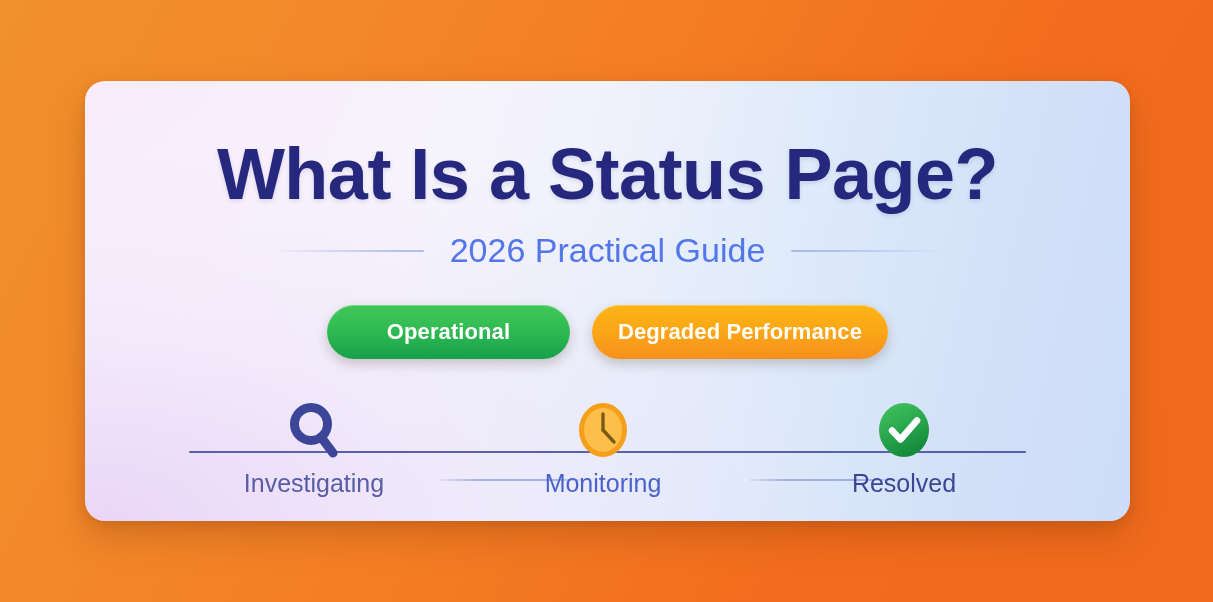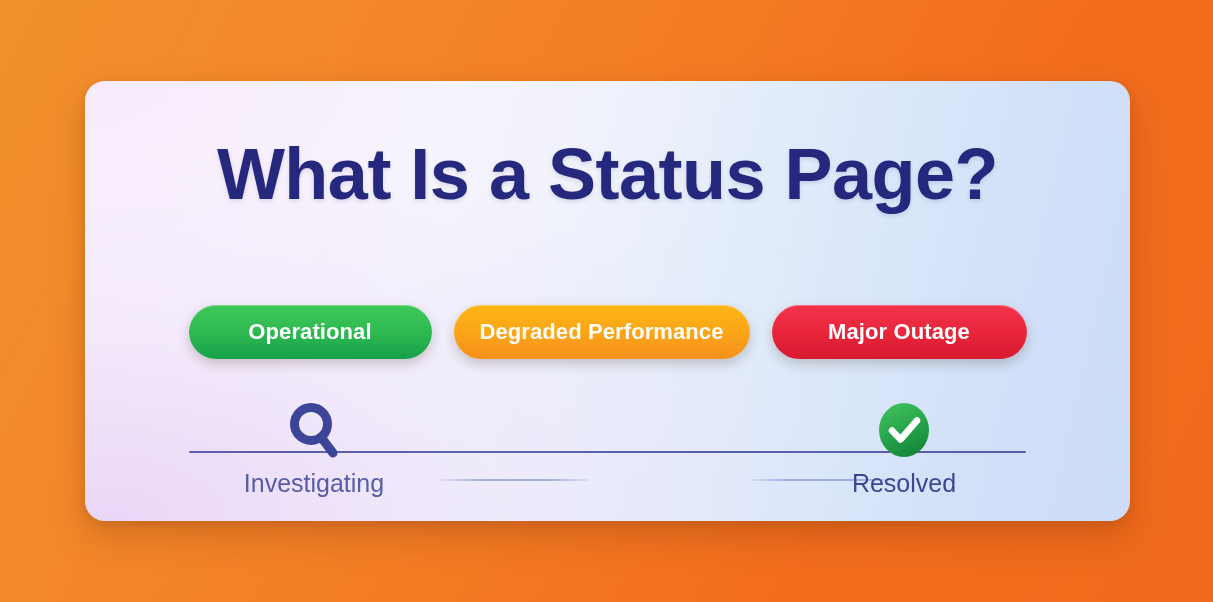--- a/index.html
+++ b/index.html
@@ -184,45 +184,60 @@
   .label-link.l1 { left: 250px; width: 150px; }
   .label-link.l2 { left: 560px; width: 150px; }
 </style>
 </head>
 <body>
 
 <div class="card">
 
   <div class="title">What Is a Status Page?</div>
 
+  <div class="subtitle-row">
+    <div class="sub-rule left"></div>
+    <div class="subtitle">2026 Practical Guide</div>
+    <div class="sub-rule right"></div>
+  </div>
 
   <div class="pills">
     <div class="pill operational">Operational</div>
     <div class="pill degraded">Degraded Performance</div>
-    <div class="pill outage">Major Outage</div>
   </div>
 
   <div class="timeline">
     <div class="rail"></div>
 
     <div class="label-link l1"></div>
     <div class="label-link l2"></div>
 
     <div class="steps">
 
       <div class="step s1">
         <div class="step-icon">
           <svg width="58" height="62" viewBox="0 0 58 62">
             <circle cx="26" cy="25" r="16.5" fill="none" stroke="#3d4599" stroke-width="9"></circle>
             <line x1="36" y1="38" x2="48" y2="54" stroke="#3d4599" stroke-width="9" stroke-linecap="round"></line>
           </svg>
         </div>
         <div class="step-label">Investigating</div>
       </div>
 
+      <div class="step s2">
+        <div class="step-icon">
+          <svg width="52" height="62" viewBox="0 0 52 62">
+            <ellipse cx="26" cy="31" rx="24" ry="27" fill="#f4a01b"></ellipse>
+            <ellipse cx="26" cy="31" rx="19" ry="22" fill="#fdbe4a"></ellipse>
+            <line x1="26" y1="31" x2="26" y2="15" stroke="#7b5a16" stroke-width="3.4" stroke-linecap="round"></line>
+            <line x1="26" y1="31" x2="37" y2="43" stroke="#7b5a16" stroke-width="3.4" stroke-linecap="round"></line>
+          </svg>
+        </div>
+        <div class="step-label">Monitoring</div>
+      </div>
 
       <div class="step s3">
         <div class="step-icon">
           <svg width="54" height="62" viewBox="0 0 54 62">
             <defs>
               <linearGradient id="gGreen" x1="0" y1="0" x2="0.45" y2="1">
                 <stop offset="0%" stop-color="#44c460"></stop>
                 <stop offset="55%" stop-color="#2aa84d"></stop>
                 <stop offset="100%" stop-color="#168a3c"></stop>
               </linearGradient>

